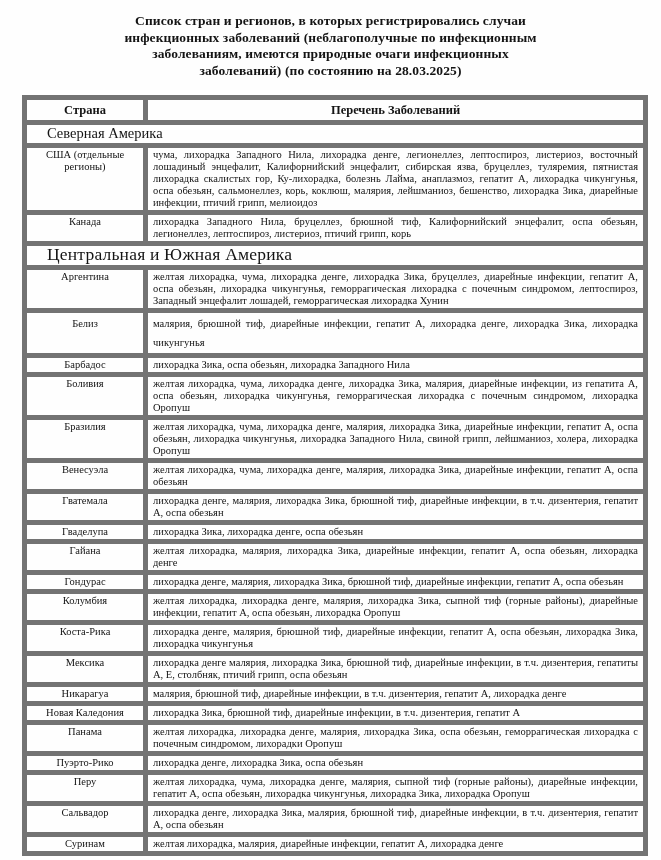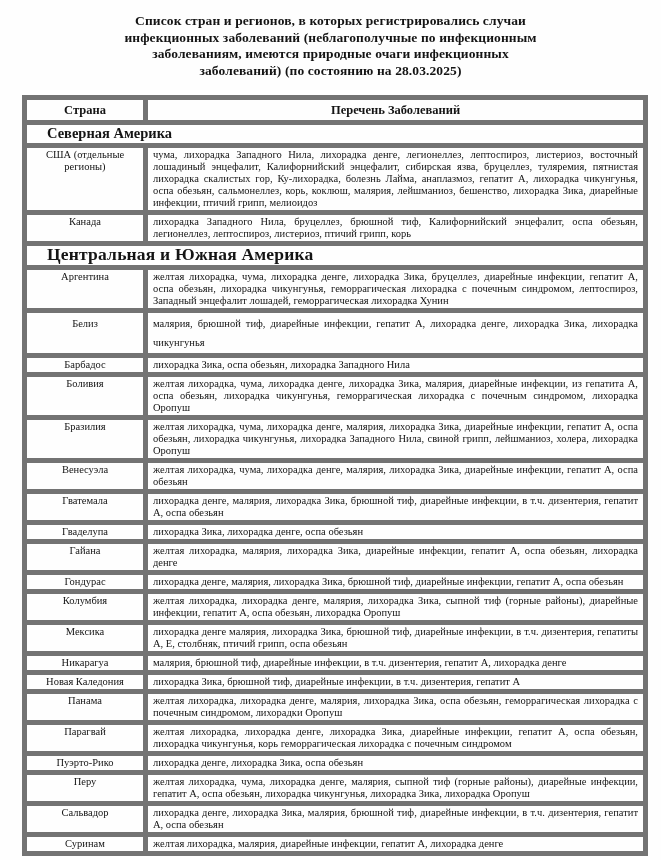--- a/index.html
+++ b/index.html
@@ -41,21 +41,21 @@
     font-size: 12.5px;
     font-weight: bold;
     text-align: center;
     height: 25px;
     vertical-align: middle;
     padding: 3px 4px;
   }
   td.country-cell { text-align: center; }
   td.diseases-cell { text-align: justify; }
   td.section-cell {
-    font-weight: bold;
+    font-weight: normal;
     padding: 2px 2px 2px 20px;
   }
   tbody tr:nth-child(1) .section-label { font-size: 14.5px; }
   tbody tr:nth-child(4) .section-label { font-size: 17.5px; letter-spacing: 0.2px; }
   
   tbody tr:nth-child(6) td { line-height: 19px; }
   .muted { color: #999795; }
 </style>
 </head>
 <body>
@@ -190,20 +190,28 @@
         <tr>
     <td class="country-cell">
       <span>Колумбия</span>
     </td>
     <td class="diseases-cell">
       <span>желтая лихорадка, лихорадка денге, малярия, лихорадка Зика, сыпной тиф (горные районы), диарейные инфекции, гепатит А, оспа обезьян, лихорадка Оропуш</span><span class="muted"></span>
     </td>
   </tr>
         <tr>
     <td class="country-cell">
+      <span>Коста-Рика</span>
+    </td>
+    <td class="diseases-cell">
+      <span>лихорадка денге, малярия, брюшной тиф, диарейные инфекции, гепатит А, оспа обезьян, лихорадка Зика, лихорадка чикунгунья</span><span class="muted"></span>
+    </td>
+  </tr>
+        <tr>
+    <td class="country-cell">
       <span>Мексика</span>
     </td>
     <td class="diseases-cell">
       <span>лихорадка денге малярия, лихорадка Зика, брюшной тиф, диарейные инфекции, в т.ч. дизентерия, гепатиты А, Е, столбняк, птичий грипп, оспа обезьян</span><span class="muted"></span>
     </td>
   </tr>
         <tr>
     <td class="country-cell">
       <span>Никарагуа</span>
     </td>
@@ -218,28 +226,20 @@
     <td class="diseases-cell">
       <span>лихорадка Зика, брюшной тиф, диарейные инфекции, в т.ч. дизентерия, гепатит А</span><span class="muted"></span>
     </td>
   </tr>
         <tr>
     <td class="country-cell">
       <span>Панама</span>
     </td>
     <td class="diseases-cell">
       <span>желтая лихорадка, лихорадка денге, малярия, лихорадка Зика, оспа обезьян, геморрагическая лихорадка с почечным синдромом, лихорадки Оропуш</span><span class="muted"></span>
-    </td>
-  </tr>
-        <tr>
-    <td class="country-cell">
-      <span>Парагвай</span>
-    </td>
-    <td class="diseases-cell">
-      <span>желтая лихорадка, лихорадка денге, лихорадка Зика, диарейные инфекции, гепатит А, оспа обезьян, лихорадка чикунгунья, корь геморрагическая лихорадка с почечным синдромом</span><span class="muted"></span>
     </td>
   </tr>
         <tr>
     <td class="country-cell">
       <span>Пуэрто-Рико</span>
     </td>
     <td class="diseases-cell">
       <span>лихорадка денге, лихорадка Зика, оспа обезьян</span><span class="muted"></span>
     </td>
   </tr>

